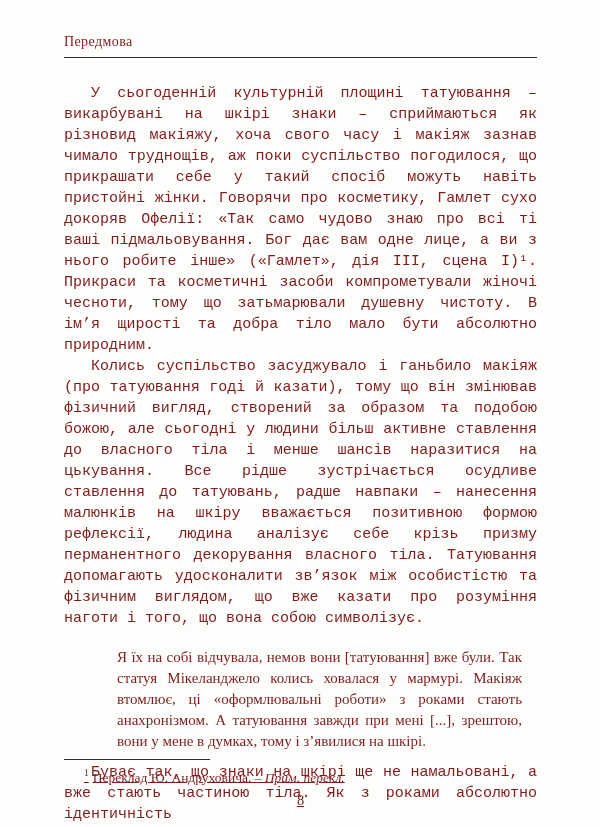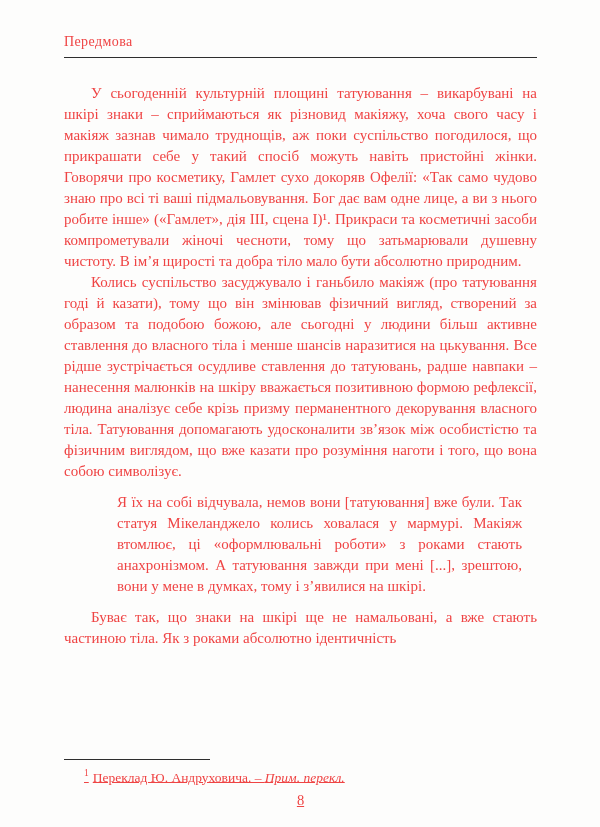--- a/index.html
+++ b/index.html
@@ -8,21 +8,21 @@
     background: #ffffff;
   }
   .page {
     position: relative;
     width: 600px;
     height: 827px;
     box-sizing: border-box;
     background: #fdfdfc;
     padding: 34px 63px 0 64px;
     font-family: "Liberation Serif", "DejaVu Serif", serif;
-    color: #ef4444;
+    color: #7f1d1d;
     overflow: hidden;
   }
   .running-head {
     font-size: 14px;
     letter-spacing: 0.4px;
   }
   .head-rule {
     border: none;
     border-top: 1px solid #2e2e2e;
     margin: 7px 0 0 0;
@@ -30,23 +30,24 @@
   }
   main {
     margin-top: 25px;
     font-size: 15px;
     line-height: 21px;
     text-align: justify;
   }
   main p {
     margin: 0;
     text-indent: 27px;
+    font-family: Liberation Mono, monospace;
   }
   blockquote {
-    margin: 10px 15px 10px 53px;
+    margin: 18px 15px 10px 53px;
     text-indent: 0;
     font-size: 15px;
     line-height: 21px;
     text-align: justify;
   }
   .footer {
     position: absolute;
     left: 64px;
     right: 63px;
     bottom: 18px;

